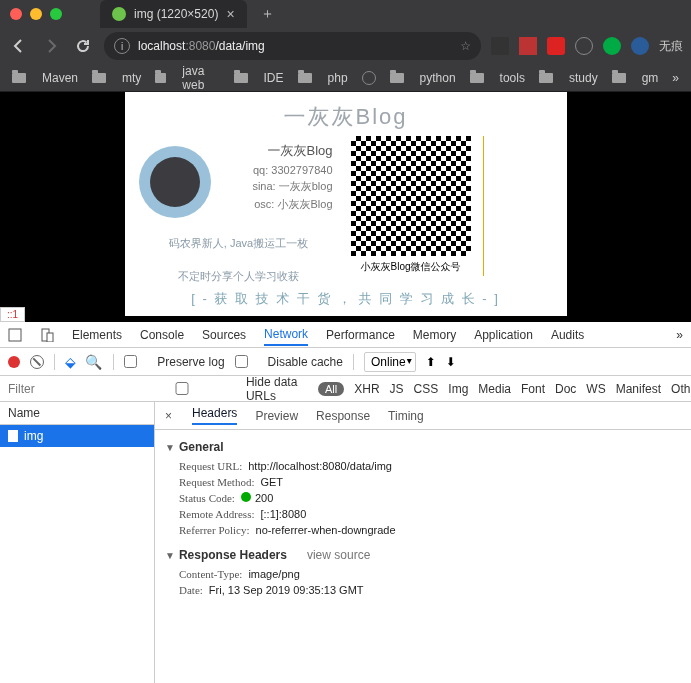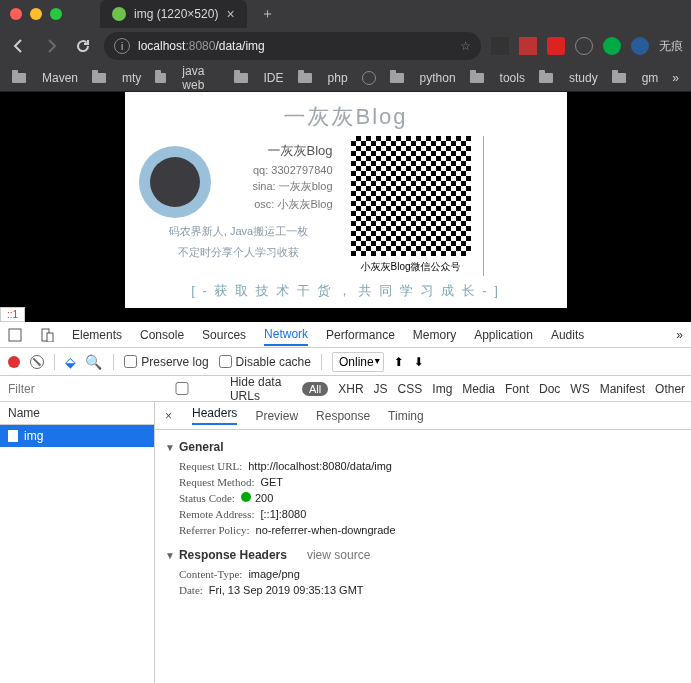--- a/index.html
+++ b/index.html
@@ -34,21 +34,21 @@
   .content-area { height:230px; background:#000; display:flex; align-items:flex-start; justify-content:center; position:relative; overflow:hidden;}
   .card { margin-top:0; width:442px; background:#fff; padding:10px 14px 8px; position:relative;}
   .card-title { text-align:center; color:#9fa6ad; font-size:22px; letter-spacing:2px; margin-bottom:4px;}
   .card-body { display:flex; gap:12px;}
   .left { width:200px; }
   .avatar { width:72px;height:72px;border-radius:50%;background:#9ac1d9;margin:10px auto 0;position:relative;display:flex;align-items:center;justify-content:center;}
   .avatar-inner{width:50px;height:50px;background:#3b3b40;border-radius:50%;}
   .info-lines { margin-top:4px; text-align:center; font-size:11px; color:#777;}
   .info-lines div { margin-top:3px;}
   .blog-line { font-size:13px; color:#555; text-align:right; padding-right:6px;}
-  .footer-line{ margin-top:6px; color:#8a9aa8; font-size:11px; text-align:center;}
+  .footer-line{ margin-top:18px; color:#8a9aa8; font-size:11px; text-align:center;}
   .qr { width:120px;height:120px;background:repeating-conic-gradient(#000 0 25%,#fff 0 50%) 0 0/10px 10px; position:relative;}
   .qr.red { background:repeating-conic-gradient(#e02020 0 25%,#fff 0 50%) 0 0/10px 10px; border:1px solid #e02020;}
   .qr-cap { font-size:10px; text-align:center; margin-top:4px;}
   .qr-cap.red{ color:#e02020;}
   .divider { width:1px; background:#e8aa00; height:140px;}
   .bottom-bracket { text-align:center; color:#7fa6b6; font-size:13px; margin-top:6px; letter-spacing:2px;}
 
   .ip-badge { position:absolute; left:0; bottom:0; background:#fff; border:1px solid #ccc; font-size:10px; padding:1px 6px; color:#c33;}
 
   
@@ -57,21 +57,21 @@
   .dt-top .tab-item { font-size:12px; padding:3px 0; }
   .dt-top .tab-item.active { border-bottom:2px solid #1a73e8; color:#1a73e8;}
   .dt-top .more { margin-left:auto;}
   .dt-sub { height:28px; border-bottom:1px solid #ccc; display:flex; align-items:center; gap:10px; padding:0 8px;}
   .circle-rec { width:12px;height:12px;border-radius:50%;background:#d33;}
   .ban { width:14px;height:14px;border:1.5px solid #666;border-radius:50%;position:relative;}
   .ban::after{content:"";position:absolute;left:1px;top:5px;width:10px;height:1.5px;background:#666;transform:rotate(45deg);}
   .filter-ic{ color:#1a73e8; font-size:14px;}
   .search-ic{ font-size:14px; color:#555;}
   .sep { width:1px;height:16px;background:#ccc;}
-  .chk { display:flex;align-items:center;gap:4px;color:#333;}
+  .chk { display:flex;align-items:center;gap:20px;color:#333;}
   .select { border:1px solid #ccc; padding:2px 9px 2px 6px; border-radius:2px; position:relative;}
   .select::after{content:"▾";position:absolute;right:3px;top:2px;font-size:10px;}
   .dt-filter-row { height:26px; border-bottom:1px solid #ccc; display:flex;align-items:center;gap:10px;padding:0 8px;}
   .dt-filter-row input { border:none; outline:none; font-size:12px; color:#888; width:120px;}
   .pill { background:#666;color:#fff;border-radius:8px;padding:1px 7px;font-size:11px;}
   .ftype { color:#333;}
   .dt-body { flex:1; display:flex;}
   .dt-left { width:155px; border-right:1px solid #ccc; display:flex;flex-direction:column;}
   .dt-left-h { padding:4px 8px; border-bottom:1px solid #ccc; color:#333;}
   .dt-row { display:flex;align-items:center;gap:6px;padding:4px 8px;background:#1a73e8;color:#fff;}

